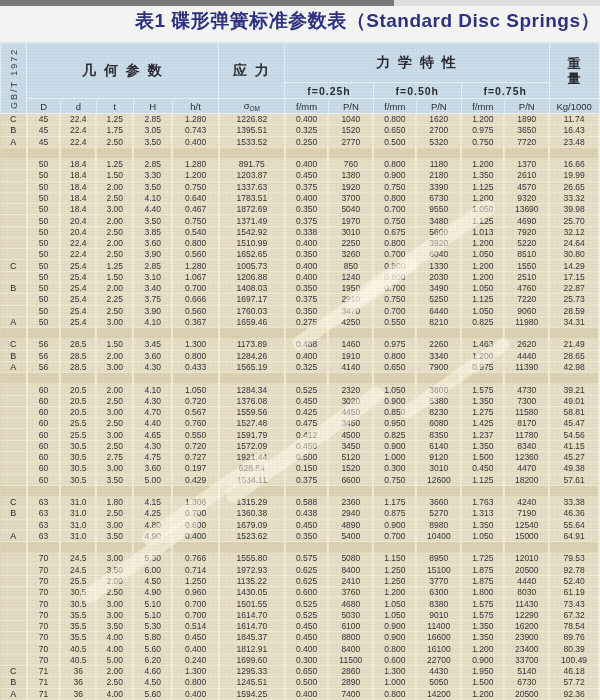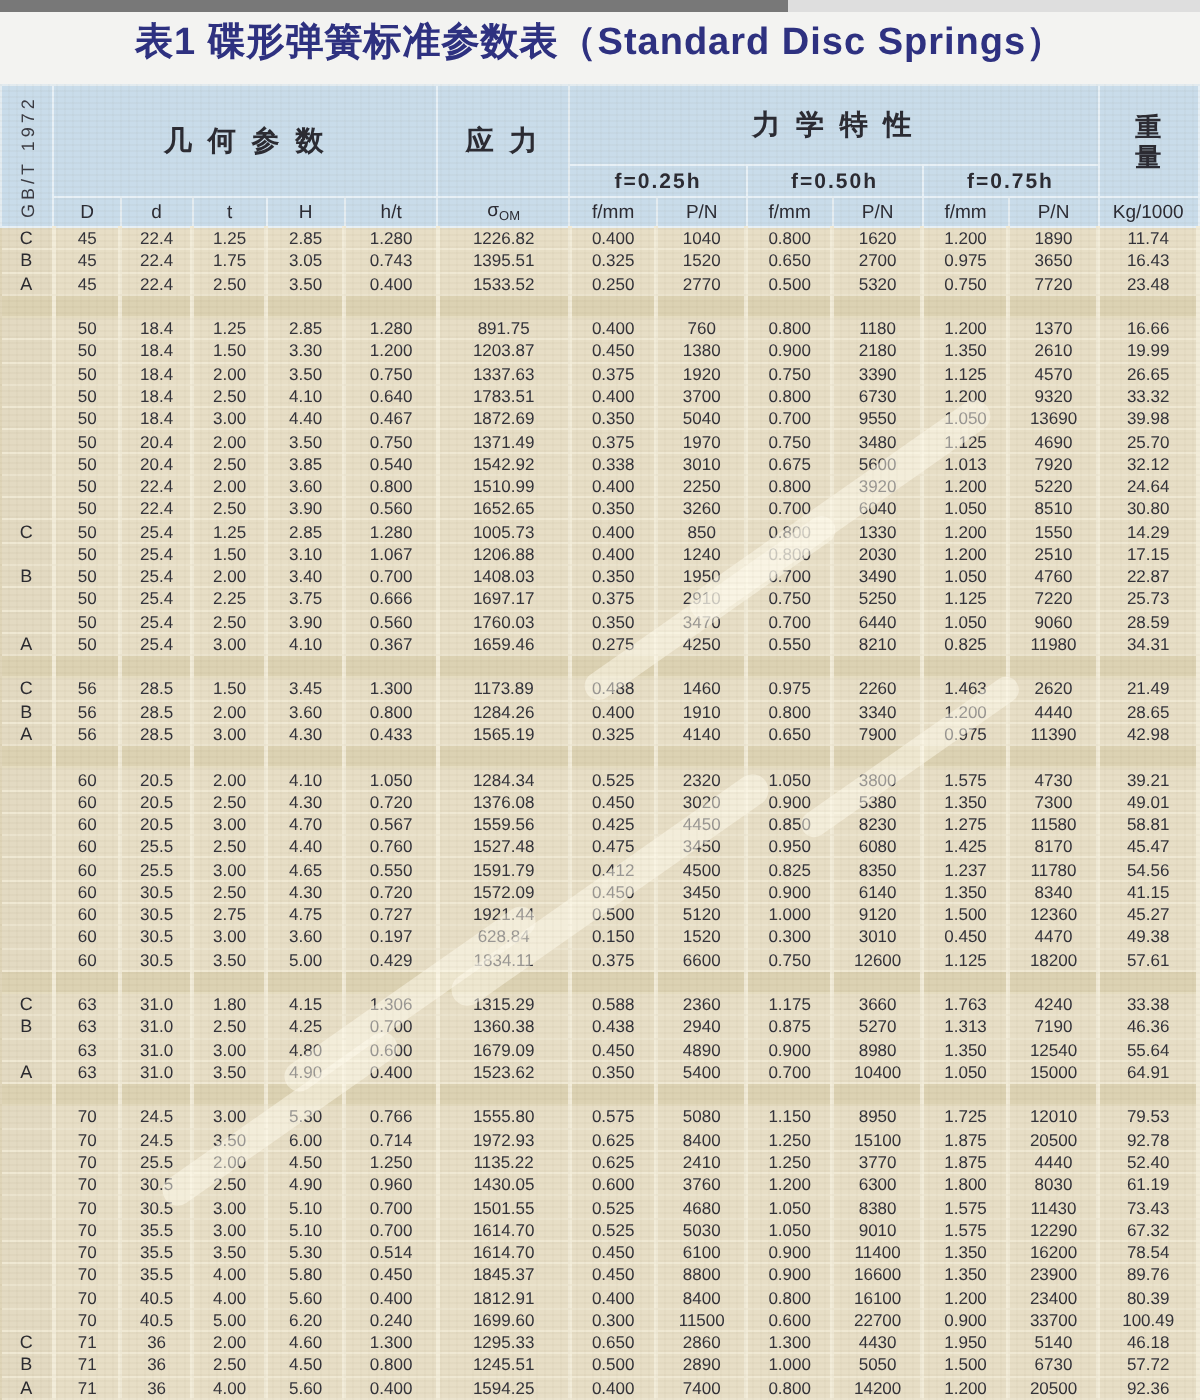--- a/index.html
+++ b/index.html
@@ -5,21 +5,21 @@
   html,body{margin:0;padding:0;}
   body{
     width:600px;height:700px;position:relative;overflow:hidden;
     background:#f3f3f1;
     font-family:"Liberation Sans","DejaVu Sans",sans-serif;
     -webkit-font-smoothing:antialiased;
   }
   .bar-dark{position:absolute;top:0;left:0;width:394px;height:6px;background:#787878;}
   .bar-light{position:absolute;top:0;left:394px;width:206px;height:6px;background:#dedede;}
   .page-title{
-    position:absolute;top:8px;left:0;width:100%;text-align:center;
+    position:absolute;top:8px;left:0;width:100%;text-align:right;
     font-size:19px;font-weight:bold;color:#2e3180;letter-spacing:.5px;white-space:nowrap;
   }
   .table-wrap{
     position:absolute;top:42px;left:0;width:600px;height:658px;
     background:#e2d8bc;
   }
   table{width:100%;height:100%;border-collapse:collapse;table-layout:fixed;}
 
   
   thead th{

